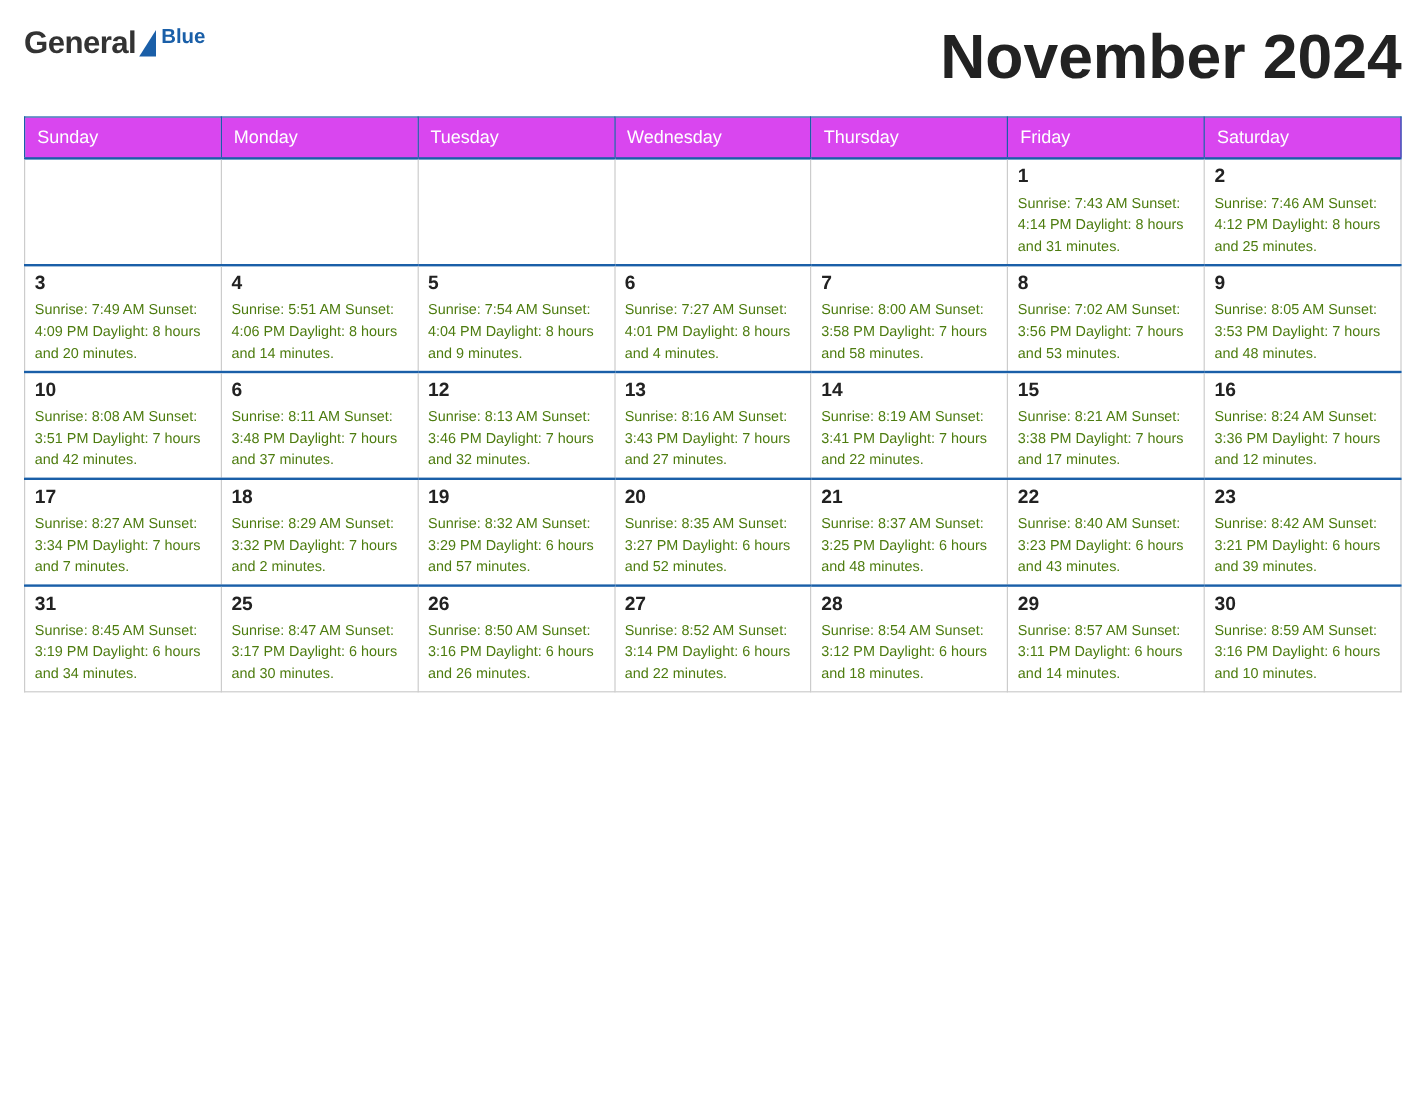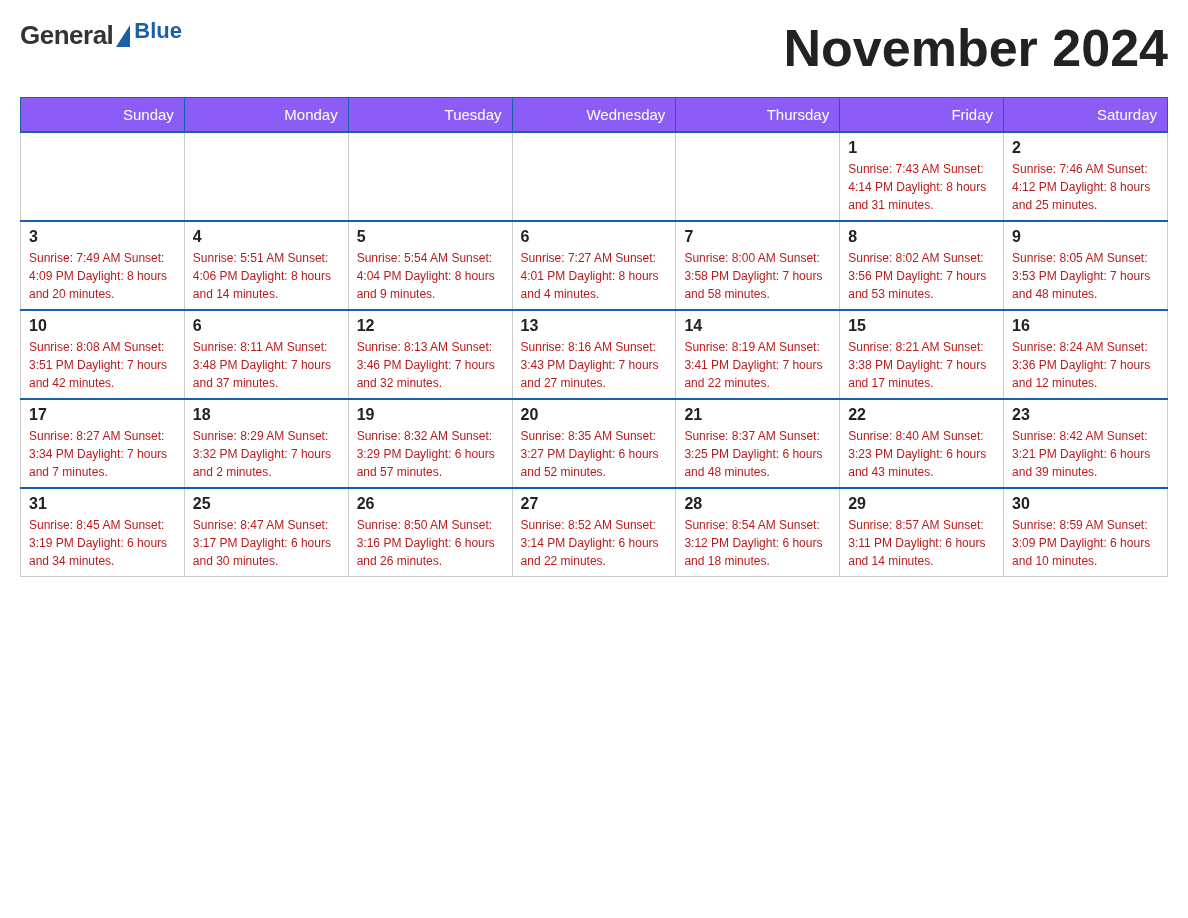--- a/index.html
+++ b/index.html
@@ -33,21 +33,21 @@
     }
     .logo-triangle {
       width: 0;
       height: 0;
       border-left: 14px solid transparent;
       border-bottom: 22px solid #1a5fa8;
       margin-left: 3px;
       margin-bottom: 0;
     }
     .logo-bottom {
-      font-size: 22px;
+      font-size: 17px;
       font-weight: bold;
       color: #1a5fa8;
       margin-left: 2px;
       margin-top: -6px;
     }
     .title-area {
       text-align: center;
       margin-left: 28px;
     }
     .month-title {
@@ -59,26 +59,26 @@
     .location {
       font-size: 22px;
       color: #444;
       margin-top: 4px;
     }
     .calendar {
       width: 100%;
       border-collapse: collapse;
     }
     .calendar th {
-      background-color: #8b5cf6;
+      background-color: #d946ef;
       color: #fff;
       font-size: 15px;
       font-weight: normal;
       padding: 8px 10px;
-      text-align: right;
+      text-align: left;
       border: 1px solid #1a5fa8;
     }
     .calendar td {
       vertical-align: top;
       border: 1px solid #ccc;
       padding: 6px 8px;
       width: calc(100% / 7);
       min-height: 110px;
       background: #fff;
     }
@@ -89,21 +89,21 @@
       border-top: 2px solid #1a5fa8;
     }
     .day-number {
       font-size: 16px;
       font-weight: bold;
       color: #222;
       margin-bottom: 3px;
     }
     .day-info {
       font-size: 12px;
-      color: #b91c1c;
+      color: #4d7c0f;
       line-height: 1.5;
     }
     .empty-cell {
       background: #f9f9f9;
     }
   </style>
 </head>
 <body>
 
 <div class="header">
@@ -165,42 +165,42 @@
         </td>
         <td>
           <div class="day-number">4</div>
           <div class="day-info">Sunrise: 5:51 AM
 Sunset: 4:06 PM
 Daylight: 8 hours
 and 14 minutes.</div>
         </td>
         <td>
           <div class="day-number">5</div>
-          <div class="day-info">Sunrise: 5:54 AM
+          <div class="day-info">Sunrise: 7:54 AM
 Sunset: 4:04 PM
 Daylight: 8 hours
 and 9 minutes.</div>
         </td>
         <td>
           <div class="day-number">6</div>
           <div class="day-info">Sunrise: 7:27 AM
 Sunset: 4:01 PM
 Daylight: 8 hours
 and 4 minutes.</div>
         </td>
         <td>
           <div class="day-number">7</div>
           <div class="day-info">Sunrise: 8:00 AM
 Sunset: 3:58 PM
 Daylight: 7 hours
 and 58 minutes.</div>
         </td>
         <td>
           <div class="day-number">8</div>
-          <div class="day-info">Sunrise: 8:02 AM
+          <div class="day-info">Sunrise: 7:02 AM
 Sunset: 3:56 PM
 Daylight: 7 hours
 and 53 minutes.</div>
         </td>
         <td>
           <div class="day-number">9</div>
           <div class="day-info">Sunrise: 8:05 AM
 Sunset: 3:53 PM
 Daylight: 7 hours
 and 48 minutes.</div>
@@ -347,19 +347,19 @@
         <td>
           <div class="day-number">29</div>
           <div class="day-info">Sunrise: 8:57 AM
 Sunset: 3:11 PM
 Daylight: 6 hours
 and 14 minutes.</div>
         </td>
         <td>
           <div class="day-number">30</div>
           <div class="day-info">Sunrise: 8:59 AM
-Sunset: 3:09 PM
+Sunset: 3:16 PM
 Daylight: 6 hours
 and 10 minutes.</div>
         </td>
       </tr>
     </tbody>
 </table>
 
 </body></html>

